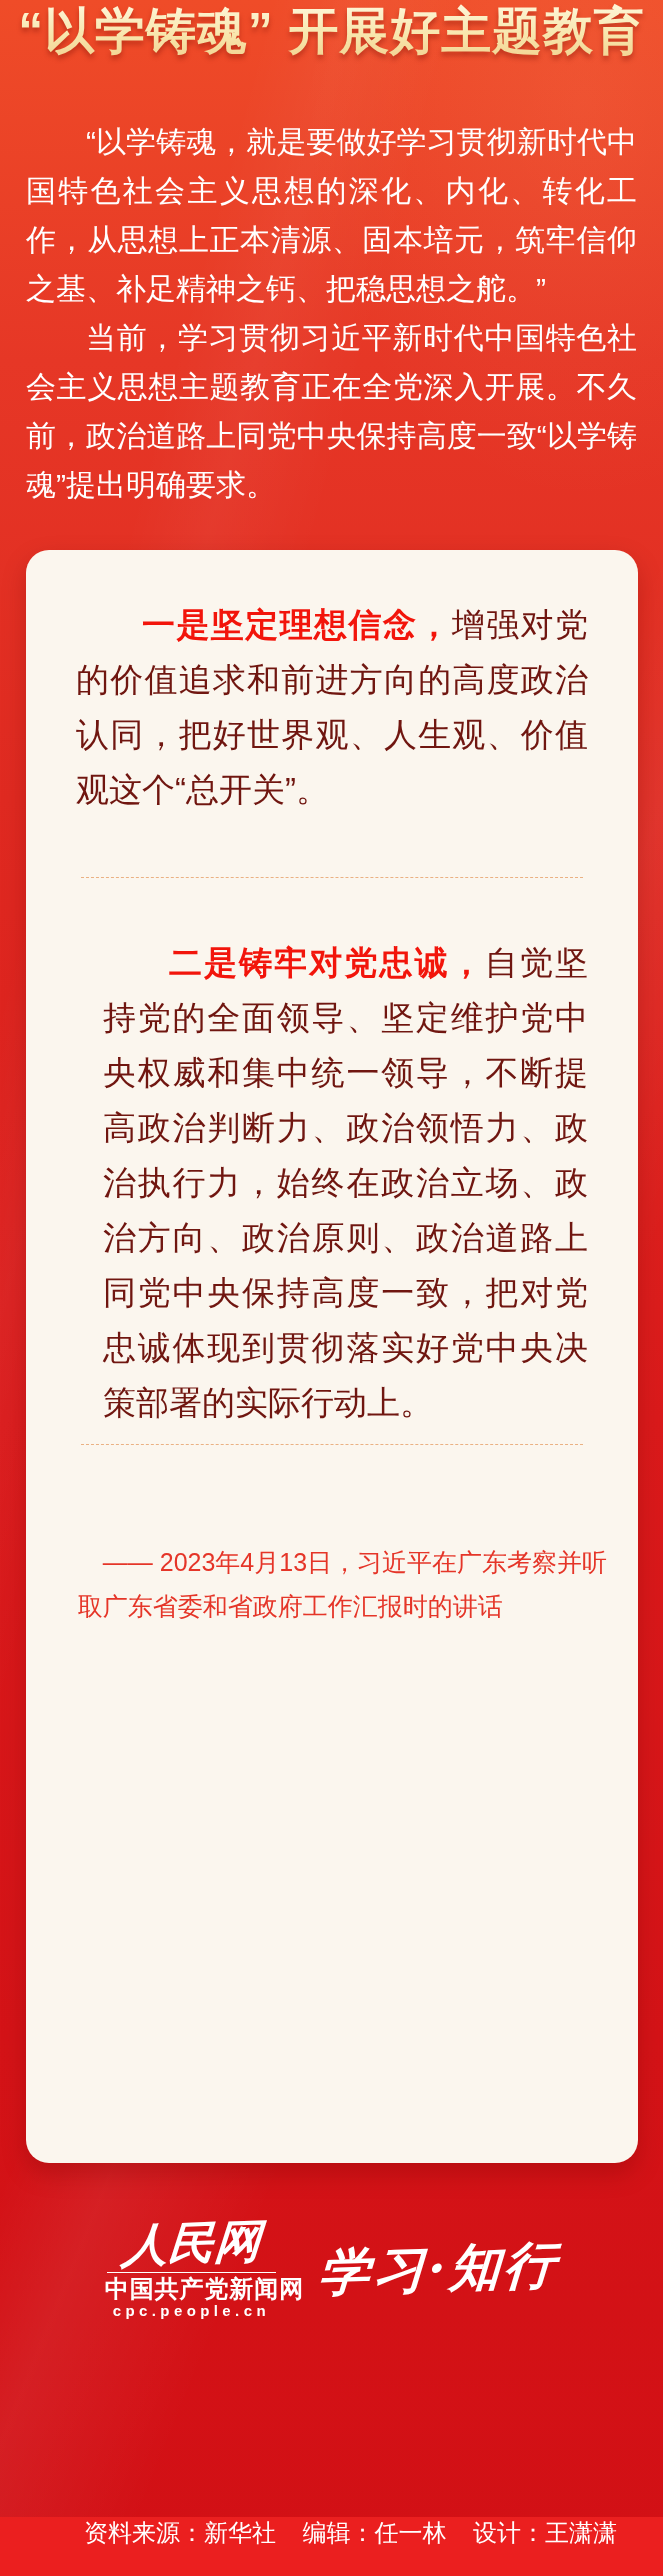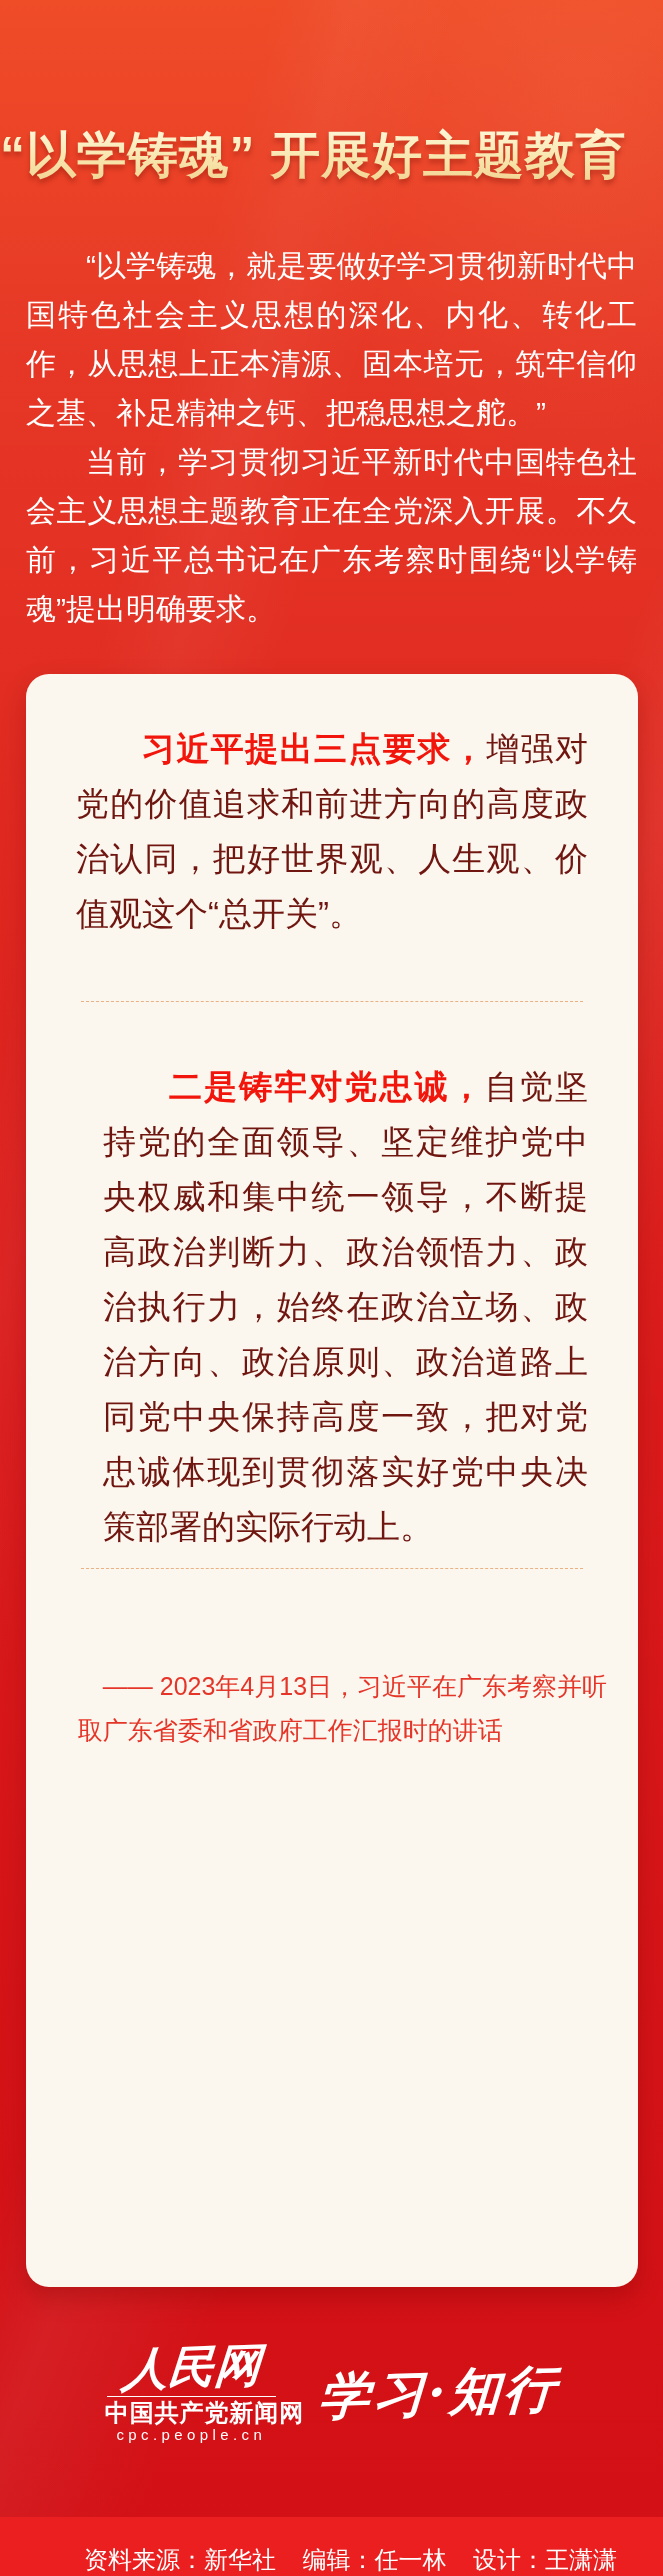--- a/index.html
+++ b/index.html
@@ -22,22 +22,21 @@
     position:absolute;inset:0;pointer-events:none;
     background:
       linear-gradient(112deg, rgba(255,255,255,0) 52%, rgba(255,255,255,0.06) 58%, rgba(255,255,255,0) 68%),
       linear-gradient(105deg, rgba(255,255,255,0) 20%, rgba(255,255,255,0.04) 26%, rgba(255,255,255,0) 34%),
       radial-gradient(60% 22% at 88% 4%, rgba(255,190,140,0.10), rgba(255,190,140,0) 70%);
   }
   
   .title{
     position:relative;
     margin:0;
-    padding-top:124px;
-    text-align:left;
+    text-align:center;
     font-size:50px;
     font-weight:bold;
     line-height:62px;
     letter-spacing:0.9px;
     filter:drop-shadow(0 4.4px 2.7px rgba(125,15,5,0.40));
   }
   .title-line{
     display:block;
     background:linear-gradient(180deg,var(--title-gold-light,#fdf4d4) 12%, #f8e6ad 55%, var(--title-gold-dark,#f2d392) 95%);
     -webkit-background-clip:text;
@@ -100,61 +99,61 @@
   .logo-script{
     font-family:"DejaVu Serif", serif;
     font-size:46px;
     font-weight:bold;
     font-style:italic;
     transform:skewX(-6deg) rotate(-2deg);
     line-height:50px;
   }
   .logo-rule{height:0.9px;background:var(--text-white,#ffffff);margin:3.5px 1.8px 4.4px;}
   .logo-sub{font-size:24px;font-weight:bold;letter-spacing:0.9px;line-height:23px;white-space:nowrap;}
-  .logo-url{font-size:15px;font-weight:normal;letter-spacing:4.4px;line-height:21px;}
+  .logo-url{font-size:15px;font-weight:bold;letter-spacing:4.4px;line-height:21px;}
   .slogan{
     font-family:"DejaVu Serif", serif;
     font-size:51px;
     font-weight:bold;
     font-style:italic;
     letter-spacing:3.5px;
     transform:skewX(-5deg) rotate(-2deg);
     white-space:nowrap;
   }
   
   .credits{
     position:absolute;
     left:0;right:0;bottom:0;
     height:59px;
     background:var(--credits-bar,#eb1f1f);
     display:flex;
-    align-items:flex-end;
+    align-items:flex-start;
     justify-content:space-between;
     padding:0 46px 0 84px;
     color:var(--text-white,#ffffff);
     font-size:24px;
   }
 </style>
 </head>
 <body>
 
 <div class="poster">
   <div class="sheen"></div>
 
   <h1 class="title">
     <span class="title-line">“以学铸魂” 开展好主题教育</span>
   </h1>
 
   <div class="intro">
     <p>“以学铸魂，就是要做好学习贯彻新时代中国特色社会主义思想的深化、内化、转化工作，从思想上正本清源、固本培元，筑牢信仰之基、补足精神之钙、把稳思想之舵。”</p>
-    <p>当前，学习贯彻习近平新时代中国特色社会主义思想主题教育正在全党深入开展。不久前，习近平总书记在广东考察时围绕“以学铸魂”提出明确要求。</p>
+    <p>当前，学习贯彻习近平新时代中国特色社会主义思想主题教育正在全党深入开展。不久前，政治道路上同党中央保持高度一致“以学铸魂”提出明确要求。</p>
   </div>
 
   <div class="card">
-    <p class="point p1"><span class="lead">习近平提出三点要求，</span><span>增强对党的价值追求和前进方向的高度政治认同，把好世界观、人生观、价值观这个“总开关”。</span></p>
+    <p class="point p1"><span class="lead">一是坚定理想信念，</span><span>增强对党的价值追求和前进方向的高度政治认同，把好世界观、人生观、价值观这个“总开关”。</span></p>
 
     <div class="divider divider-1"></div>
 
     <p class="point p2"><span class="lead">二是铸牢对党忠诚，</span><span>自觉坚持党的全面领导、坚定维护党中央权威和集中统一领导，不断提高政治判断力、政治领悟力、政治执行力，始终在政治立场、政治方向、政治原则、政治道路上同党中央保持高度一致，把对党忠诚体现到贯彻落实好党中央决策部署的实际行动上。</span></p>
 
     <div class="divider divider-2"></div>
 
 
     <p class="citation">—— 2023年4月13日，习近平在广东考察并听取广东省委和省政府工作汇报时的讲话</p>
   </div>

